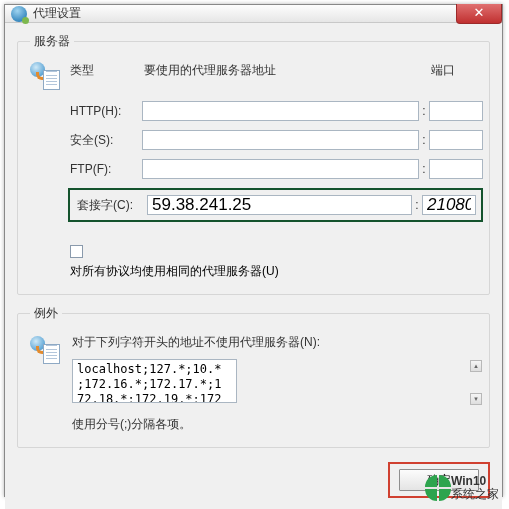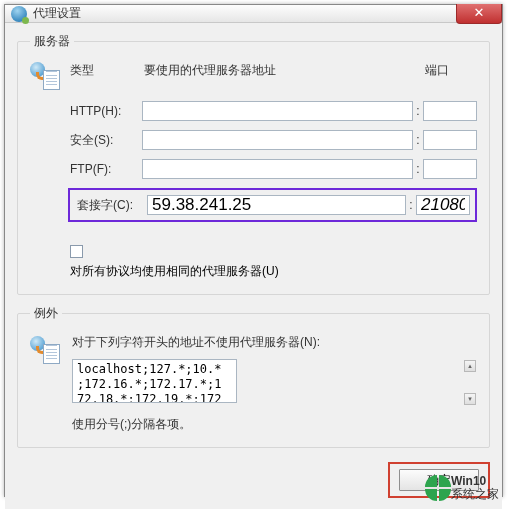--- a/index.html
+++ b/index.html
@@ -53,21 +53,21 @@
     }
     .body {
       flex: 1;
       padding: 10px 12px 12px 12px;
       display: flex; flex-direction: column;
       background: #f0f0f0;
     }
     fieldset {
       border: 1px solid #d6d6d6;
       border-radius: 2px;
-      padding: 12px 12px 14px 12px;
+      padding: 12px 6px 14px 12px;
       margin-bottom: 10px;
       position: relative;
     }
     fieldset > legend {
       padding: 0 4px;
       color: #333;
       font-size: 12px;
     }
     .srv-grid {
       display: grid;
@@ -128,21 +128,21 @@
       border: 1px solid #aab6c2;
       background: #fff;
       padding: 0 4px;
       font-size: 17px;
       font-family: inherit;
       width: 100%;
     }
     .port-in { width: 54px; font-style: italic; }
     .hl-box {
       grid-column: 1 / -1;
-      border: 2px solid #6d28d9;
+      border: 2px solid #14532d;
       padding: 5px 5px;
       display: grid;
       grid-template-columns: 72px 1fr 10px 54px;
       column-gap: 0;
       align-items: center;
       margin-left: 38px;
     }
     .hl-box .row-lbl { padding-left: 2px; }
     .chk-row {
       grid-column: 2 / -1;

